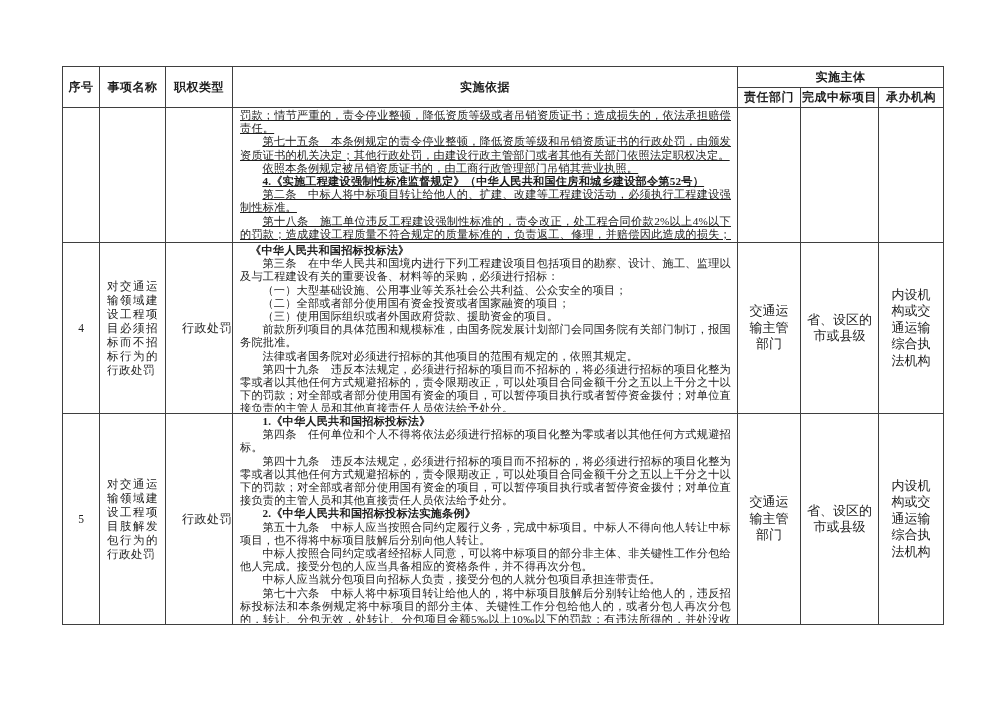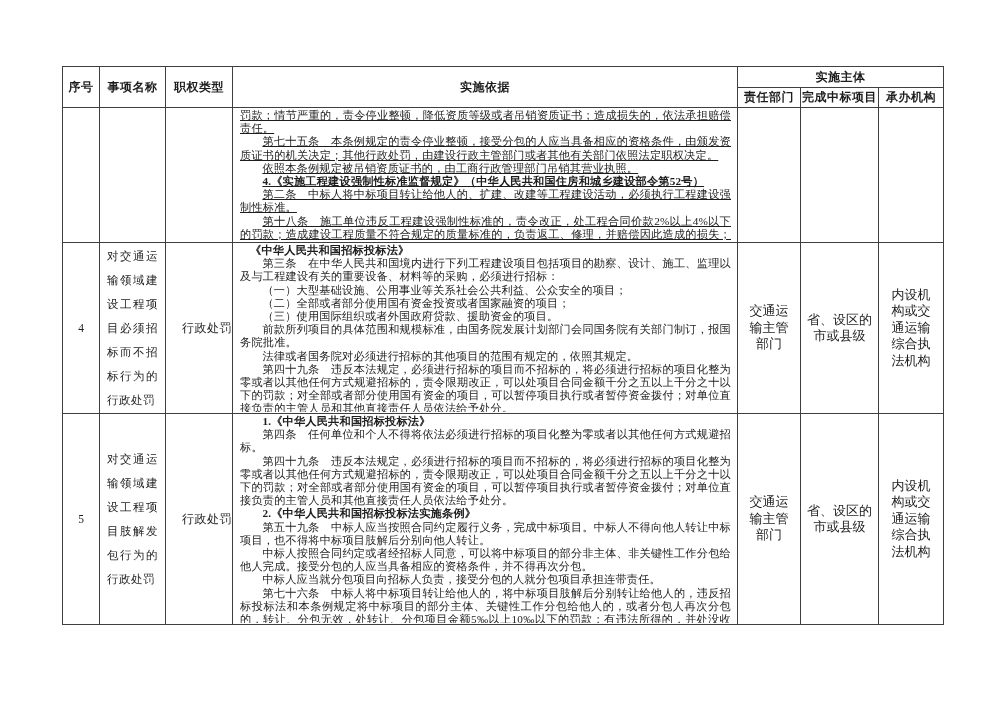--- a/index.html
+++ b/index.html
@@ -20,21 +20,21 @@
   .matrix thead th {
     font-weight:700; font-size:12px; text-align:center; vertical-align:middle;
     letter-spacing:0.5px; background:#ffffff;
   }
   tr.hdr-top { height:21px; }
   tr.hdr-sub { height:20px; }
 
   td.c-seq  { text-align:center; vertical-align:middle; font-size:11.5px; }
   td.c-item {
     vertical-align:middle; padding:0 7px; font-size:11.5px;
-    text-align:justify; line-height:24px; letter-spacing:0.5px;
+    text-align:justify; line-height:14px; letter-spacing:0.5px;
   }
   td.c-type { text-align:right; vertical-align:middle; font-size:12px; letter-spacing:0.5px; }
 
   td.c-basis { vertical-align:top; padding:1px 6px 0 7px; }
   .basis-box { overflow:hidden; }
   .para {
     font-size:11.2px; line-height:13.2px;
     text-align:justify; letter-spacing:0.2px;
   }
   .para.ind1 { text-indent:0.9em;font-family:Liberation Serif, serif; }
@@ -77,21 +77,21 @@
       </tr>
     </thead>
     <tbody>
         <tr style="height: 135px; text-decoration: underline;">
           <td class="c-seq"></td>
           <td class="c-item"></td>
           <td class="c-type"></td>
           <td class="c-basis">
             <div class="basis-box" style="height: 132px;">
               <p class="para ind0">罚款；情节严重的，责令停业整顿，降低资质等级或者吊销资质证书；造成损失的，依法承担赔偿责任。</p>
-              <p class="para ind2">第七十五条　本条例规定的责令停业整顿，接受分包的人应当具备相应的资格条件，由颁发资质证书的机关决定；其他行政处罚，由建设行政主管部门或者其他有关部门依照法定职权决定。</p>
+              <p class="para ind2">第七十五条　本条例规定的责令停业整顿，降低资质等级和吊销资质证书的行政处罚，由颁发资质证书的机关决定；其他行政处罚，由建设行政主管部门或者其他有关部门依照法定职权决定。</p>
               <p class="para ind2">依照本条例规定被吊销资质证书的，由工商行政管理部门吊销其营业执照。</p>
               <p class="para ind2 bold">4.《实施工程建设强制性标准监督规定》（中华人民共和国住房和城乡建设部令第52号）</p>
               <p class="para ind2">第二条　中标人将中标项目转让给他人的、扩建、改建等工程建设活动，必须执行工程建设强制性标准。</p>
               <p class="para ind2">第十八条　施工单位违反工程建设强制性标准的，责令改正，处工程合同价款2%以上4%以下的罚款；造成建设工程质量不符合规定的质量标准的，负责返工、修理，并赔偿因此造成的损失；情节严重的，责令停业整顿，降低资质等级或者吊销资质证书。</p>
             </div>
           </td>
           <td class="c-dept"></td>
           <td class="c-level"></td>
           <td class="c-agency"></td>
         </tr>

